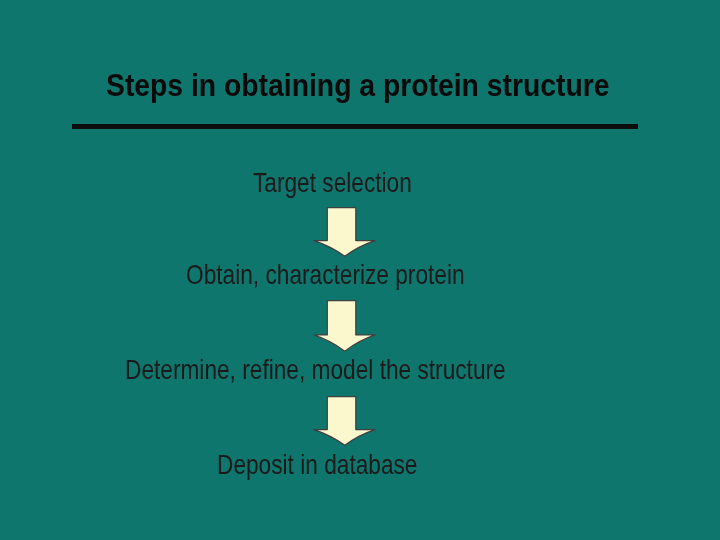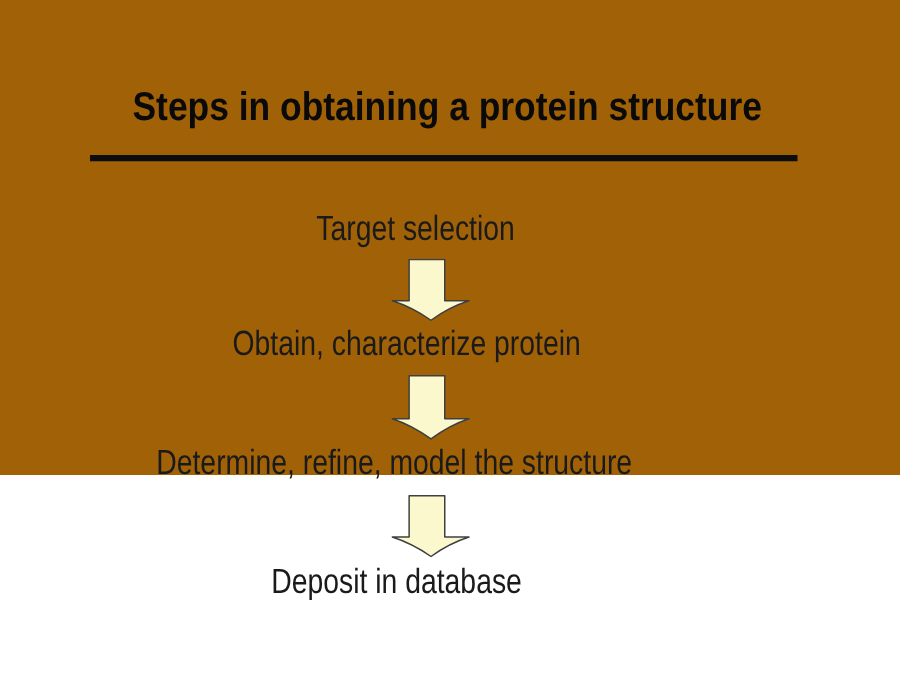--- a/index.html
+++ b/index.html
@@ -7,22 +7,22 @@
     padding: 0;
     width: 720px;
     height: 540px;
     background: #ffffff;
     overflow: hidden;
     font-family: "Liberation Sans", sans-serif;
   }
   .slide {
     position: relative;
     width: 720px;
-    height: 380px;
-    background: #a16207;
+    height: 540px;
+    background: #0f766e;
   }
   .slide-title {
     position: absolute;
     left: 106px;
     top: 68px;
     margin: 0;
     font-size: 32px;
     line-height: 34px;
     font-weight: bold;
     color: #0a0a0a;

